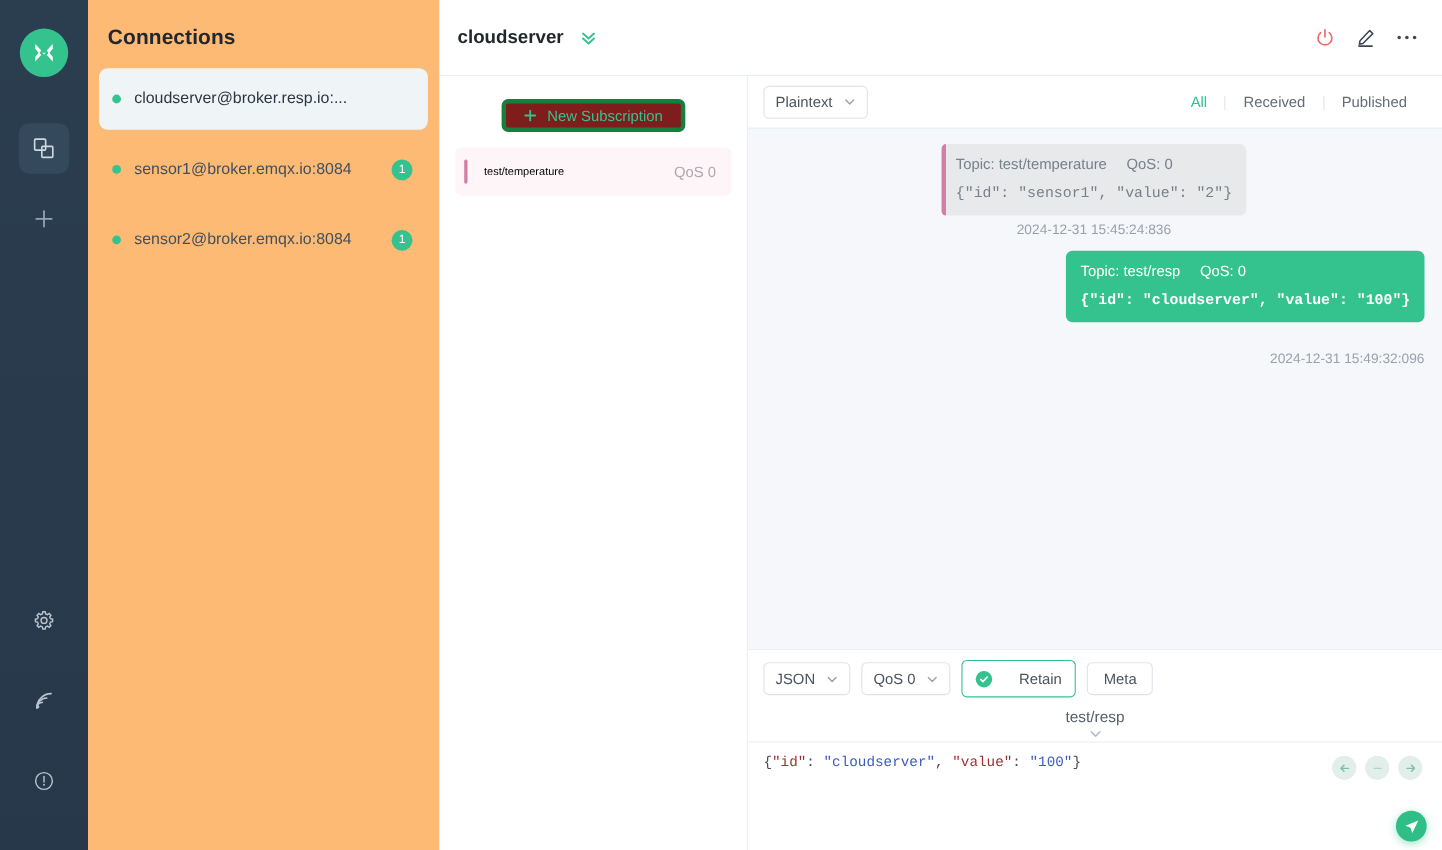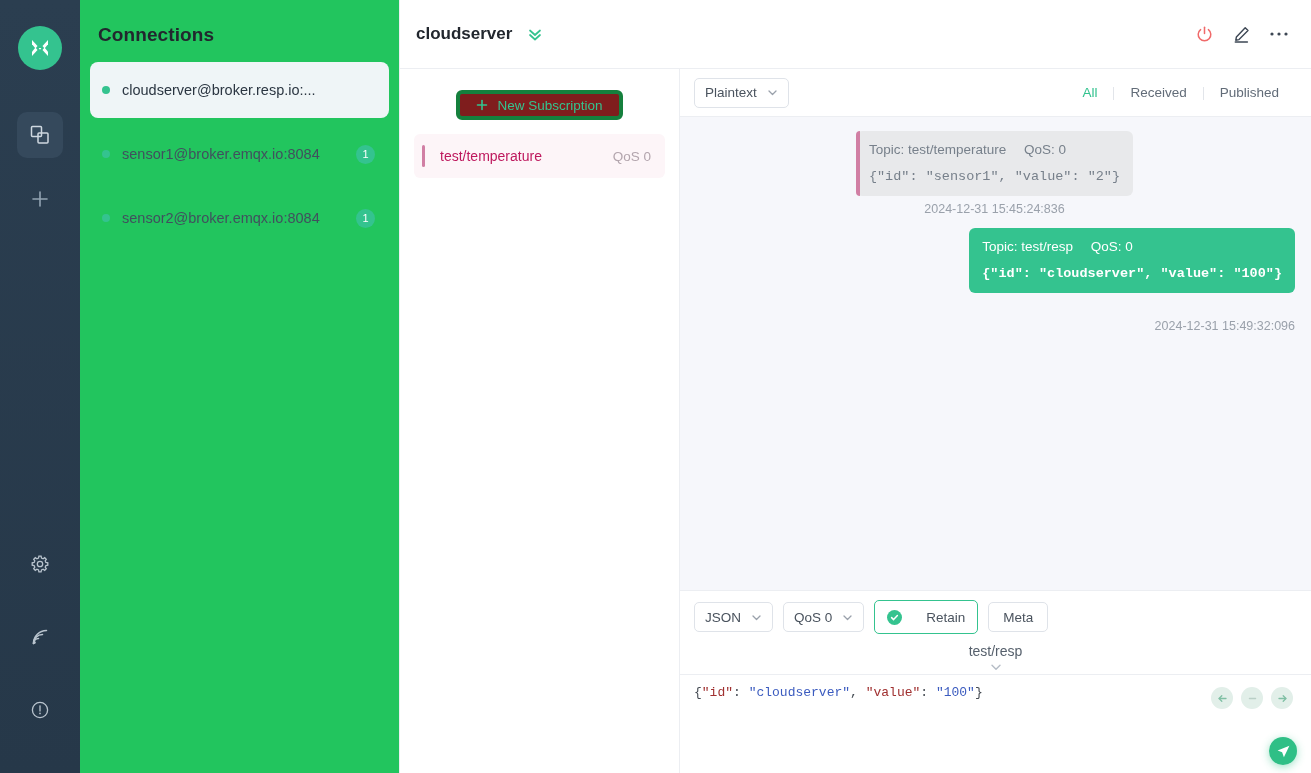--- a/index.html
+++ b/index.html
@@ -39,21 +39,21 @@
     position: absolute; bottom: 0; left: 0; right: 0;
     display: flex; flex-direction: column; align-items: center;
     padding-bottom: 40px;
   }
   .rail-bottom .rail-btn { margin-top: 0; margin-bottom: 27px; }
   .rail-bottom .rail-btn:last-child { margin-bottom: 0; }
 
   
   .connections {
     width: 320px; flex: 0 0 320px; height: 773px;
-    background: #22c55e;
+    background: #fdba74;
     border-right: 1px solid #eceef2;
     position: relative;
   }
   .connections-title {
     font-size: 19px; font-weight: bold; color: #22272e;
     padding: 24px 0 0 18px; letter-spacing: .1px;
   }
   .conn-list { margin-top: 16px; padding: 0 10px; }
   .conn-item {
     height: 56px; border-radius: 8px;
@@ -112,21 +112,21 @@
   .sub-item {
     margin: 0 14px; height: 44px; border-radius: 6px;
     background: #fdf5f8;
     display: flex; align-items: center;
     padding: 0 14px 0 0; position: relative;
   }
   .sub-bar {
     width: 3px; height: 22px; background: #d17fa4;
     border-radius: 2px; margin: 0 15px 0 8px; flex: 0 0 3px;
   }
-  .sub-topic { font-size: 14px; color: #be185d; flex: 1; }
+  .sub-topic { font-size: 10px; color: #000000; flex: 1; }
   .sub-qos { font-size: 13.5px; color: #b3a5ad; }
 
   
   .msgcol { flex: 1; display: flex; flex-direction: column; min-width: 0; background:#7dd3fc; }
   .msg-toolbar {
     height: 48px; flex: 0 0 48px;
     display: flex; align-items: center;
     padding: 0 16px 0 14px;
     border-bottom: 1px solid #eceef2;
     background: #fff;

